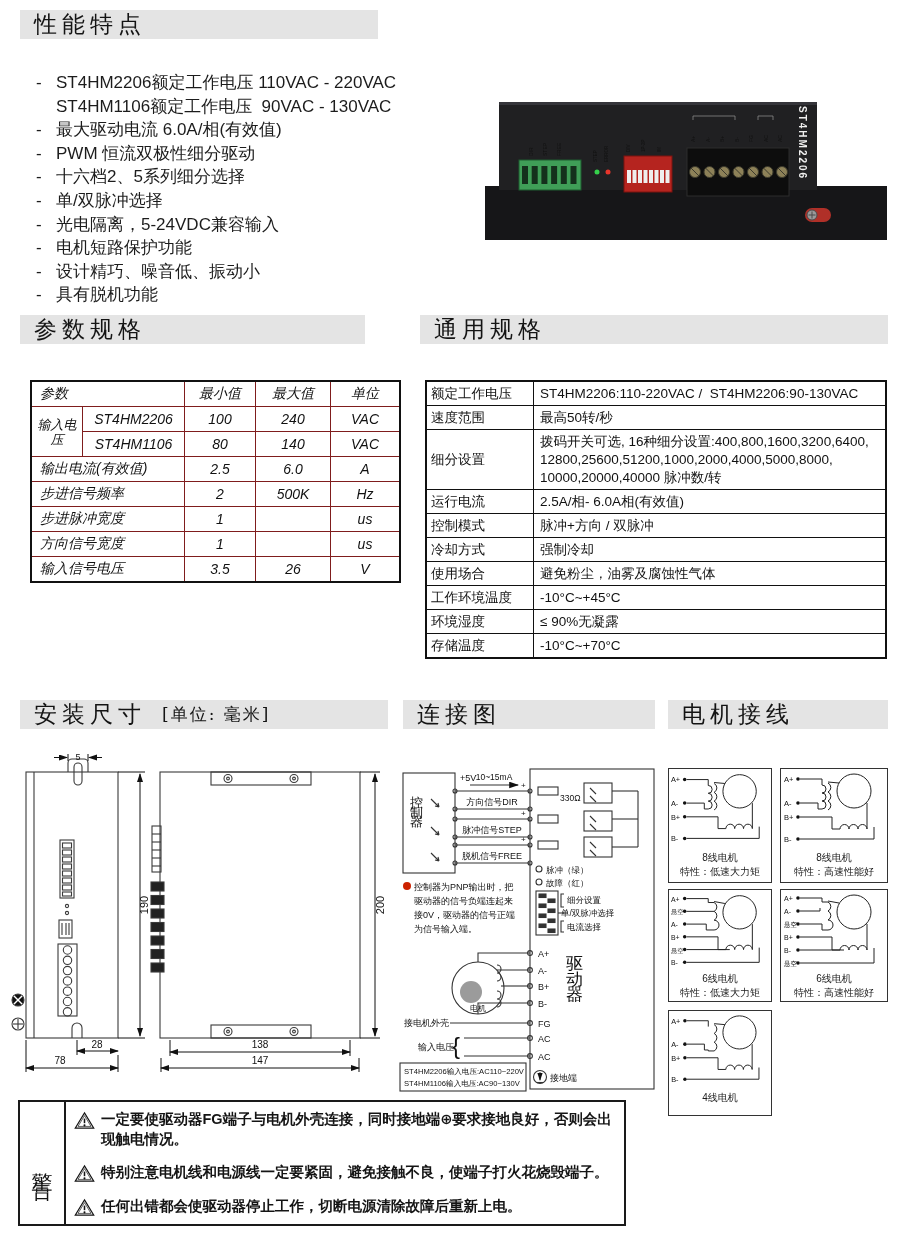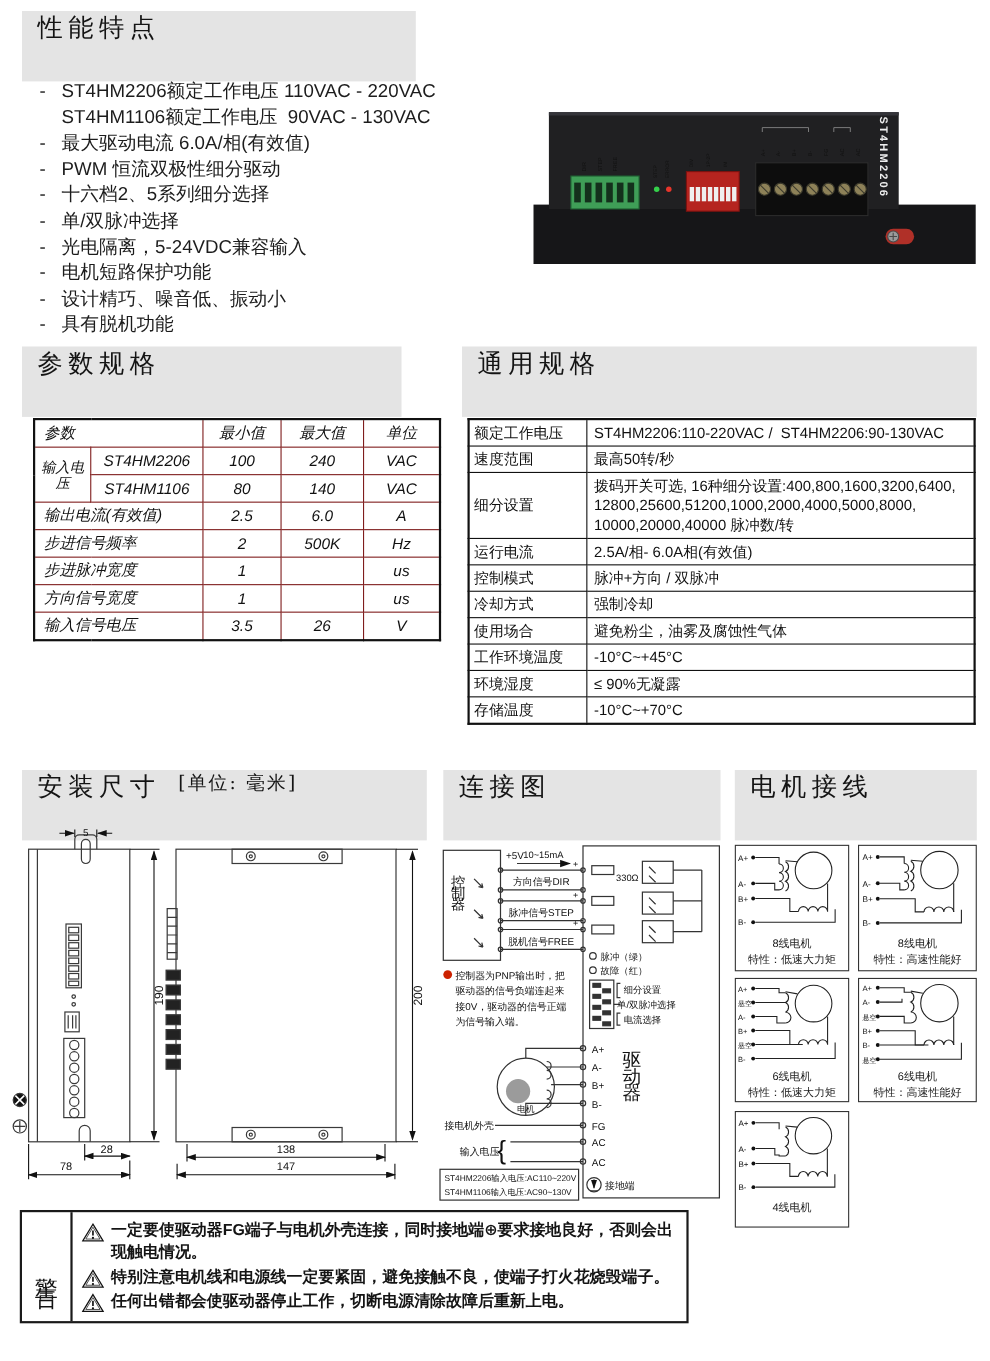--- a/index.html
+++ b/index.html
@@ -1,19 +1,19 @@
 <!DOCTYPE html>
 <html><head>
 <meta charset="utf-8">
 <style>
   html,body{margin:0;padding:0;background:#fff;}
   .page{position:relative;width:900px;height:1237px;background:#ffffff;overflow:hidden;
         font-family:"Liberation Sans","DejaVu Sans",sans-serif;color:#111;}
   .abs{position:absolute;}
-  .hdr{position:absolute;height:64px;background:#e4e4e4;display:flex;
+  .hdr{position:absolute;height:29px;background:#e4e4e4;display:flex;align-items:center;
        padding-left:14px;box-sizing:border-box;
        font-family:"DejaVu Serif","Liberation Serif",serif;font-size:23px;letter-spacing:5px;color:#141414;}
   .hdr .note{font-size:17px;letter-spacing:2px;margin-left:16px;}
   
   .feat{display:flex;font-size:17px;line-height:23.6px;color:#1c1c1c;}
   .feat .d{width:20px;flex:0 0 auto;}
   .feat .t{white-space:pre-wrap;}
   
   table{border-collapse:collapse;background:#fff;}
   .ptable{position:absolute;left:30px;top:380px;border:2px solid #111;}
@@ -24,21 +24,21 @@
   .gtable td{border:1px solid #111;font-size:13.5px;padding:2.5px 6px;vertical-align:middle;line-height:18px;}
   .gtable td.gl{width:98px;padding:2.5px 4px;}
   .gval{white-space:pre-wrap;}
   
   .vtext{position:absolute;writing-mode:vertical-lr;text-orientation:upright;}
   .vlat{position:absolute;writing-mode:vertical-rl;}
   
   .mbox{position:absolute;width:104px;border:1.5px solid #333;background:#fff;box-sizing:border-box;}
   .mbox .cap{text-align:center;font-size:10px;line-height:14px;color:#1a1a1a;}
   
-  .warn{position:absolute;left:18px;top:1100px;width:608px;height:103px;border:2px solid #1a1a1a;
+  .warn{position:absolute;left:18px;top:1100px;width:608px;height:126px;border:2px solid #1a1a1a;
         display:flex;box-sizing:border-box;background:#fff;}
   .warn-left{width:44px;border-right:2px solid #1a1a1a;display:flex;align-items:center;justify-content:center;flex:0 0 auto;}
   .warn-title{writing-mode:vertical-lr;text-orientation:upright;font-family:"DejaVu Serif","Liberation Serif",serif;
               font-size:21px;letter-spacing:7px;color:#141414;}
   .warn-body{flex:1;padding:7px 8px;display:flex;flex-direction:column;justify-content:space-between;}
   .witem{display:flex;font-size:14.5px;line-height:20px;font-weight:600;color:#141414;}
   .witem svg{flex:0 0 auto;margin:2px 6px 0 0;}
   svg text{font-family:"Liberation Sans","DejaVu Sans",sans-serif;fill:#111;}
 </style>
 </head>

